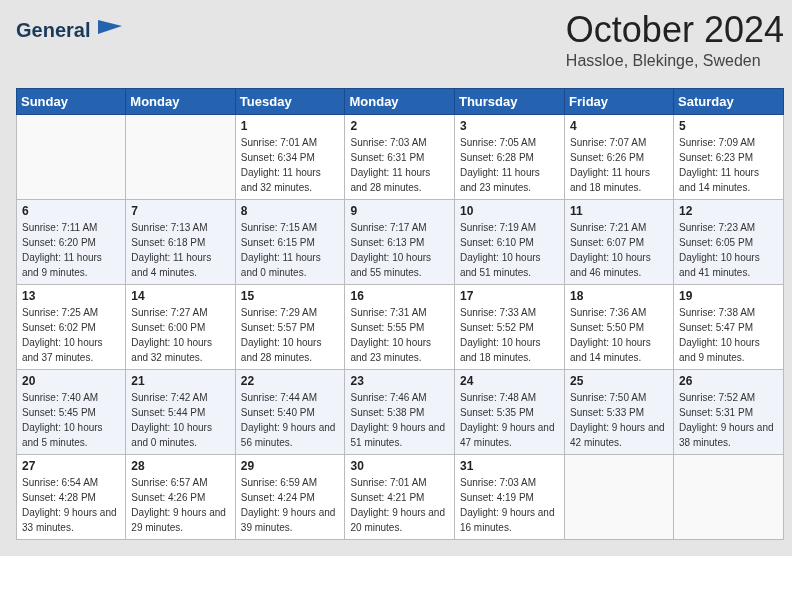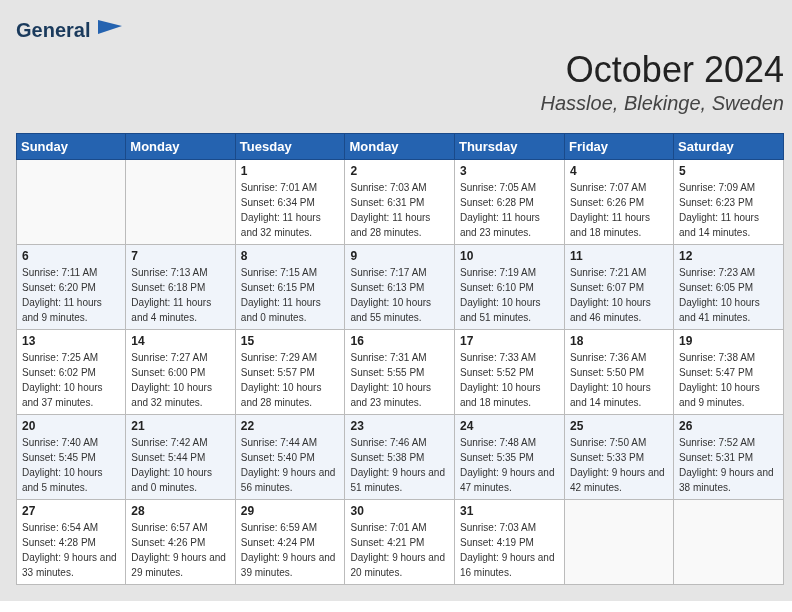--- a/index.html
+++ b/index.html
@@ -34,34 +34,32 @@
     }
     .logo-text span {
       color: #1a3a5c;
     }
     .logo-icon {
       width: 32px;
       height: 28px;
       margin-left: 4px;
     }
     .title-block {
-      text-align: right;
-      margin-top: 40px;
+      text-align: left;
     }
     .month-title {
       font-size: 36px;
       font-weight: normal;
       color: #222;
       line-height: 1.1;
     }
     .location {
-      font-size: 20px;
+      font-size: 16px;
       color: #444;
       margin-top: 2px;
-      font-style: italic;
     }
     .calendar {
       width: 100%;
       border-collapse: collapse;
       margin-top: 18px;
     }
     .calendar th {
       background: #2563b0;
       color: #fff;
       font-size: 13px;

